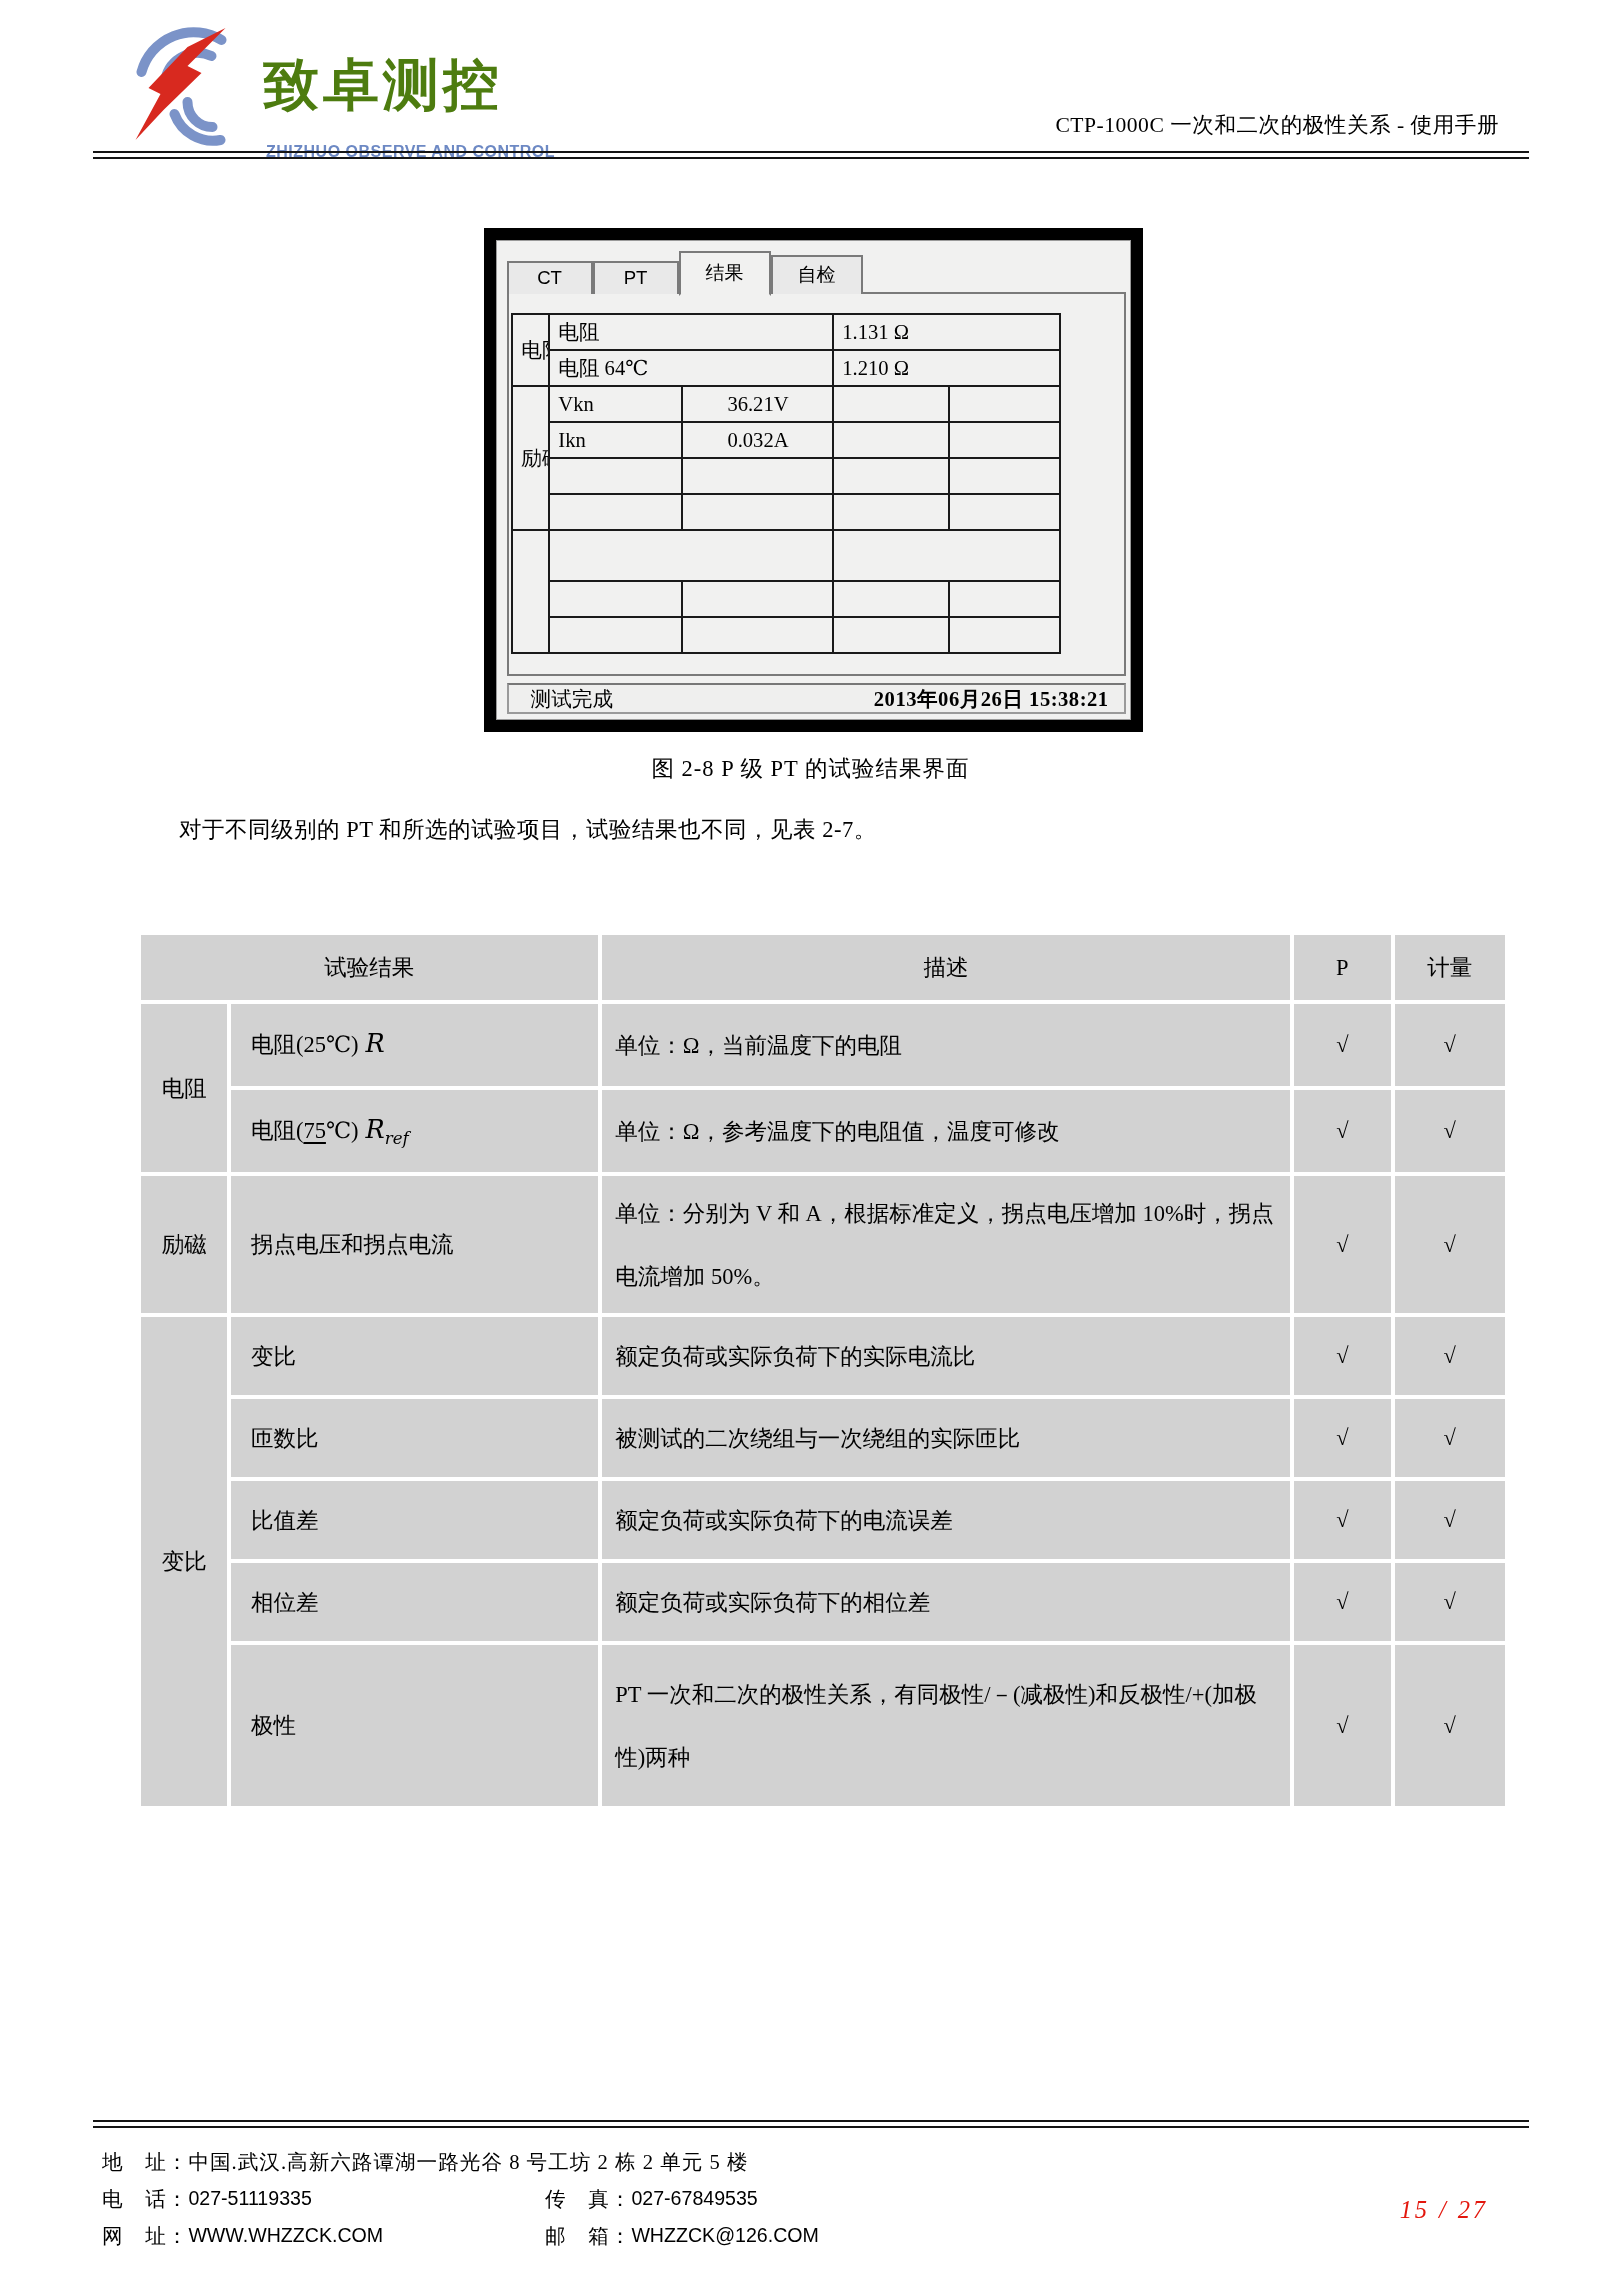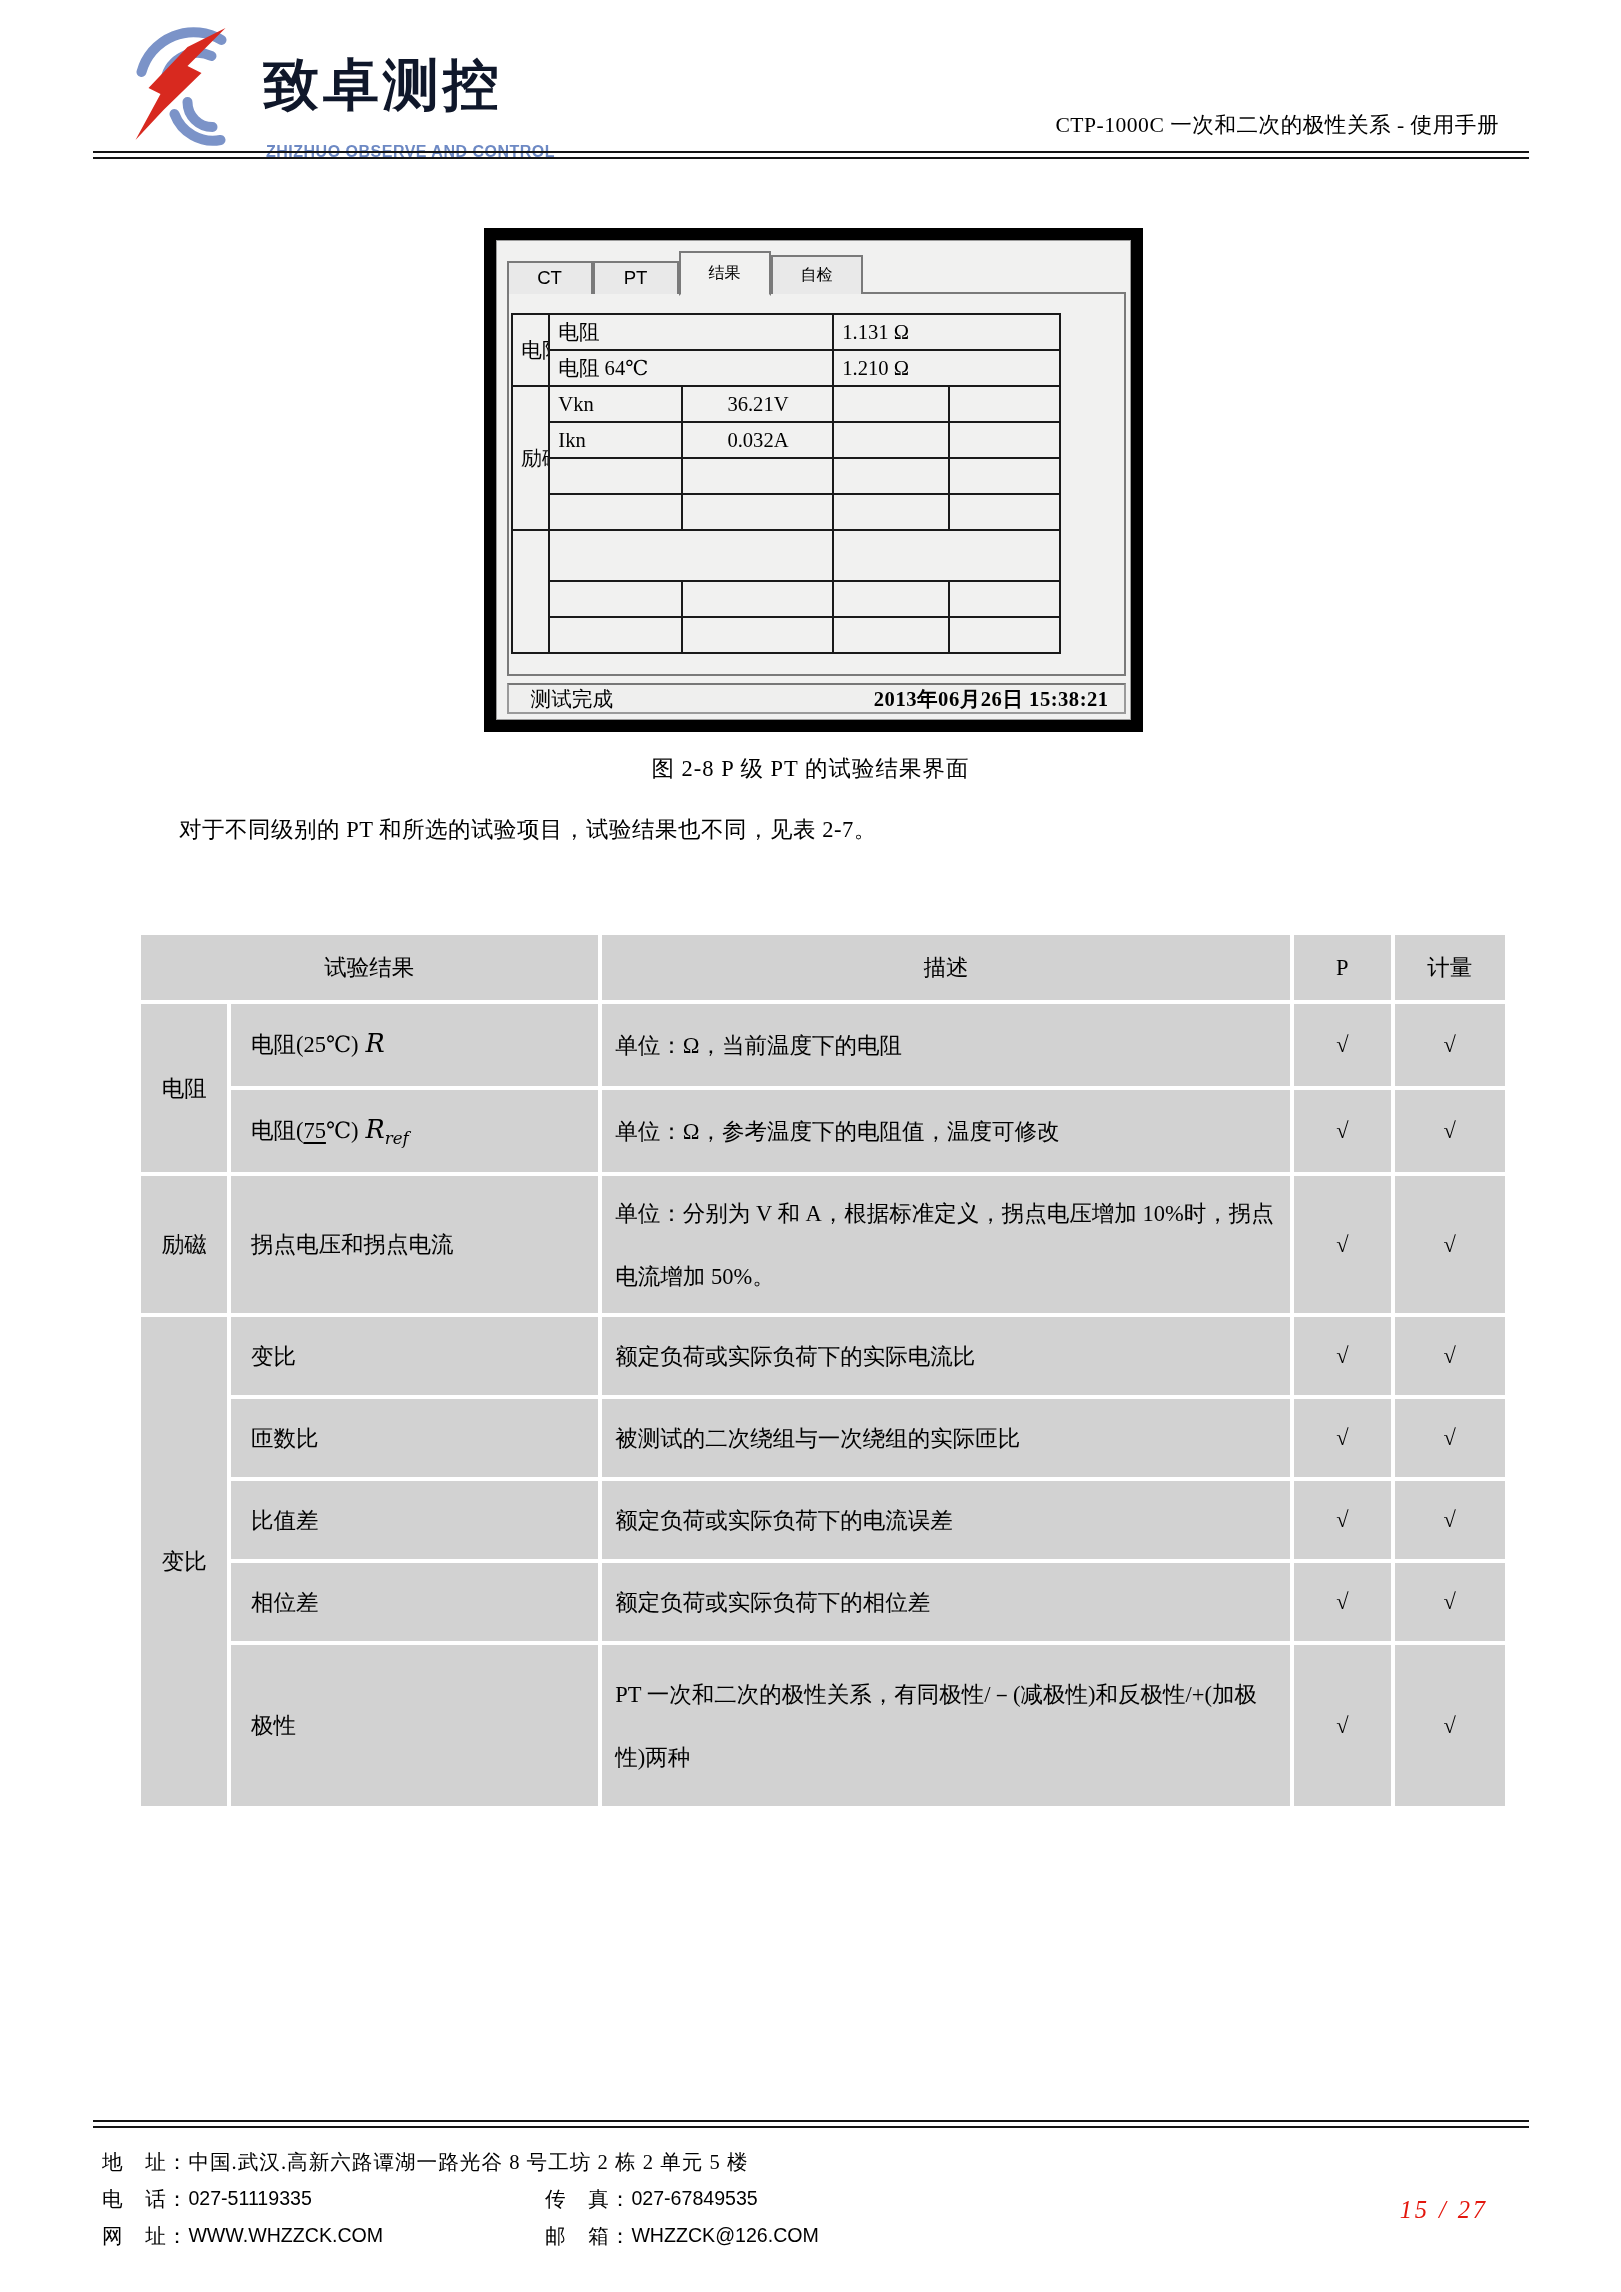--- a/index.html
+++ b/index.html
@@ -2,40 +2,40 @@
 <html><head>
 <meta charset="utf-8">
 <style>
   html,body{margin:0;padding:0;background:#888;}
   .page{position:relative;width:1621px;height:2293px;background:#ffffff;margin:0 auto;
         font-family:"Liberation Serif","DejaVu Serif",serif;color:#000;overflow:hidden;}
 
   
   .logo-icon{position:absolute;left:127px;top:25.5px;width:131px;height:120px;}
   .brand{position:absolute;left:263px;top:57px;font-family:Liberation Serif, serif;
-         font-weight:bold;color:#0f172a;font-size:56px;letter-spacing:3.9px;line-height:1;}
+         font-weight:bold;color:#4d7c0f;font-size:56px;letter-spacing:3.9px;line-height:1;}
   .brand-sub{position:absolute;left:266px;top:143px;font-family:"Liberation Sans","DejaVu Sans",sans-serif;
          color:#6d89c4;font-size:16px;letter-spacing:0.5px;font-weight:bold;}
   .doc-title{position:absolute;right:122px;top:110px;font-size:21.6px;letter-spacing:0.5px;}
   .double-rule{position:absolute;left:93px;width:1436px;height:3.9px;
          border-top:2.9px solid #151515;border-bottom:2.9px solid #151515;}
   .rule-top{top:151px;}
   .rule-bottom{top:2120px;}
 
   
   .device{position:absolute;left:484px;top:220px;width:659px;height:504px;background:#000;
           padding:11.8px;box-sizing:border-box;margin-top:8px;}
   .screen{width:100%;height:100%;background:#f1f1f0;border:1px solid #9a9a9a;box-sizing:border-box;
           display:flex;font-family:"Liberation Serif","DejaVu Serif",serif;}
   .screen-main{flex:1;padding:7.8px 3.9px 7.8px 9.8px;box-sizing:border-box;}
   .tabbar{display:flex;align-items:flex-end;height:45px;position:relative;z-index:2;}
   .tab{background:#e9e9e9;border:2px solid #7a7a7a;border-bottom:none;box-sizing:border-box;
        display:flex;align-items:center;justify-content:center;cursor:default;}
   .tab-sm{width:86px;height:33px;font-size:18.6px;font-family:"Liberation Sans","DejaVu Sans",sans-serif;}
-  .tab-lg{width:92px;height:39px;font-size:16px;text-align:center;}
+  .tab-lg{width:92px;height:39px;font-size:19px;text-align:center;}
   .tab-active{height:45px;background:#f1f1f0;position:relative;z-index:5;margin-bottom:-2px;
               border-bottom:2px solid #f1f1f0;}
   .panel{border:2px solid #7a7a7a;background:#f1f1f0;margin-top:-2px;height:384px;
          padding:19.6px 2.9px 0 2.9px;box-sizing:border-box;position:relative;z-index:1;}
   table.dev{border-collapse:collapse;table-layout:fixed;width:547px;}
   table.dev td{border:2px solid #1a1a1a;height:34px;font-size:20.6px;padding:0 7.8px;
                overflow:hidden;white-space:nowrap;}
   td.vlab{padding:0 2px;text-align:center;word-break:break-all;white-space:normal;font-size:20.6px;}
   td.vlab2{line-height:65px;}
   tr.tallrow td{height:49px;}

